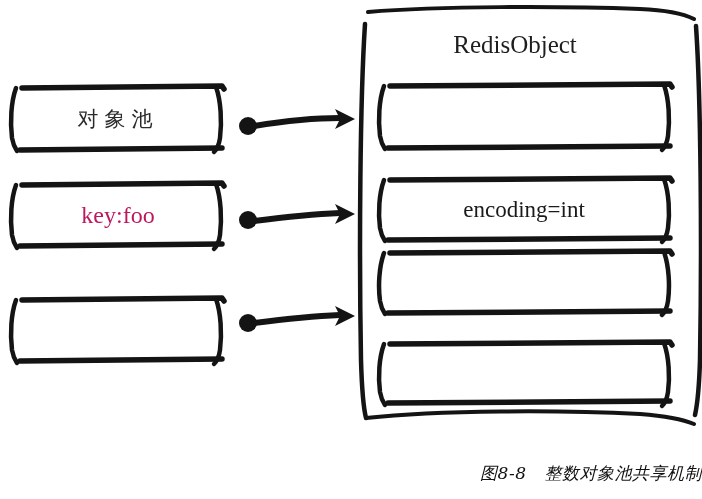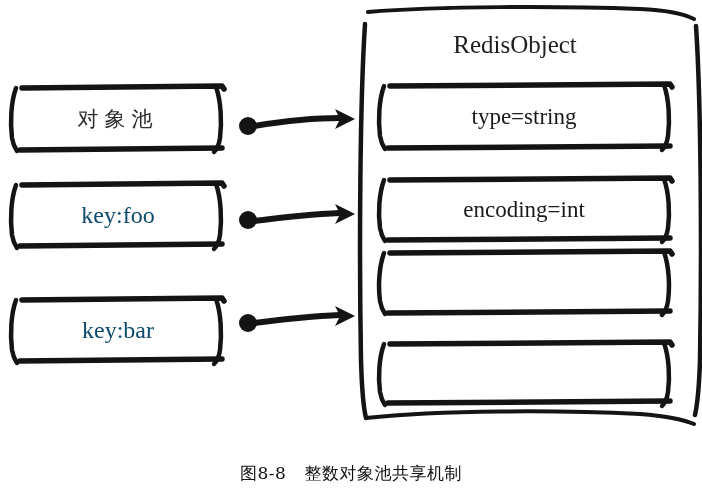--- a/index.html
+++ b/index.html
@@ -45,45 +45,46 @@
   .lbl-cjk {
     font-family: "DejaVu Serif", serif;
     letter-spacing: 6px;
     font-size: 21px;
     color: #2b2b2b;
   }
 
   .lbl-latin {
     font-family: "Liberation Serif", serif;
     font-size: 24px;
-    color: #0c4a6e;
+    color: #be185d;
   }
 
   .lbl-title {
     font-family: "Liberation Serif", serif;
     font-size: 25px;
     color: #1e1e1e;
   }
 
   .lbl-field {
     font-family: "Liberation Serif", serif;
     font-size: 23px;
     color: #1a1a1a;
   }
 
   .caption {
     position: absolute;
     left: 0;
     top: 462px;
     width: 702px;
-    text-align: center;
+    text-align: right;
     font-family: "DejaVu Serif", serif;
     font-size: 17px;
     color: #111;
     letter-spacing: 0.5px;
+    font-style: italic;
   }
   .caption .cap-num { margin-right: 18px; }
 </style>
 </head>
 <body>
 
 <div id="diagram-root">
 
   <svg class="svg-layer" viewBox="0 0 702 499">
     <defs>
@@ -168,25 +169,23 @@
       <path class="ink ink-h" d="M388,403 L670,401"></path>
       <path class="ink ink-v" d="M384,344 C379,358 378,377 380,392 C381,398 383,402 385,405"></path>
       <path class="ink ink-v" d="M664,343 C669,357 670,377 668,392 C667,399 665,403 662,406"></path>
     </g>
   </svg>
 
   <div class="lbl lbl-cjk" style="left:16px; top:88px; width:204px; height:62px;">对象池</div>
 
   <div class="lbl lbl-latin" style="left:16px; top:184px; width:204px; height:62px;">key:foo</div>
 
-  <div class="lbl lbl-latin" style="left:16px; top:299px; width:204px; height:62px;">key:bar</div>
 
   <div class="lbl lbl-title" style="left:350px; top:28px; width:330px; height:34px;">RedisObject</div>
 
-  <div class="lbl lbl-field" style="left:384px; top:86px; width:280px; height:62px;">type=string</div>
 
   <div class="lbl lbl-field" style="left:384px; top:180px; width:280px; height:60px;">encoding=int</div>
 
 
 
   <div class="caption">
     <span class="cap-num">图8-8</span><span>整数对象池共享机制</span>
   </div>
 
 </div>

